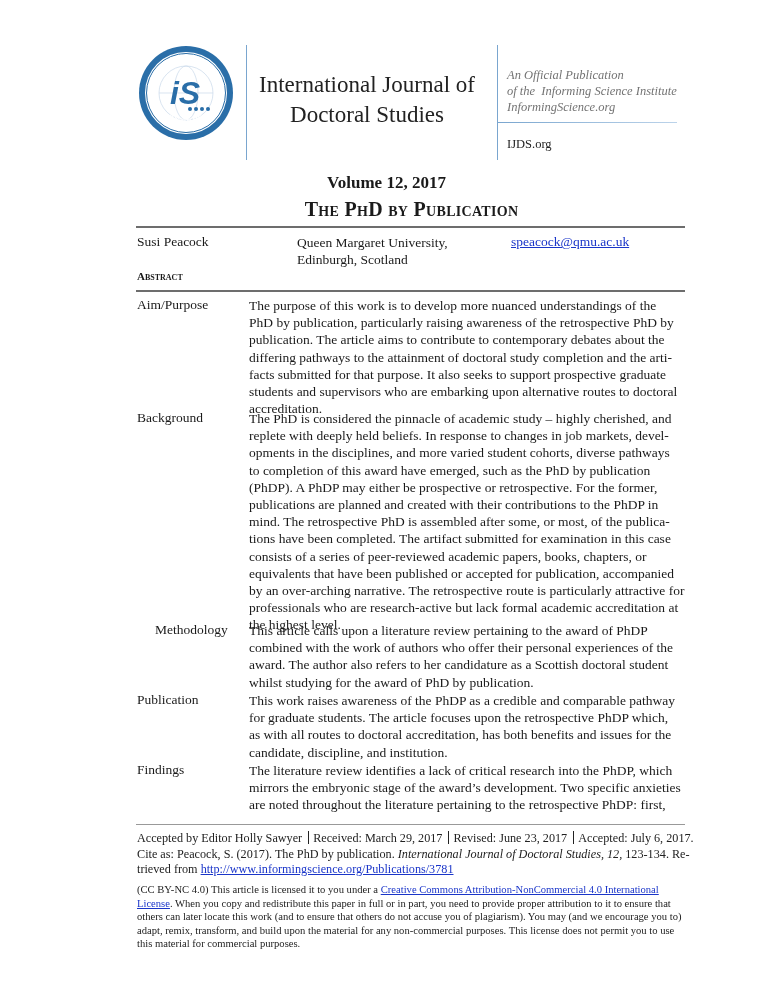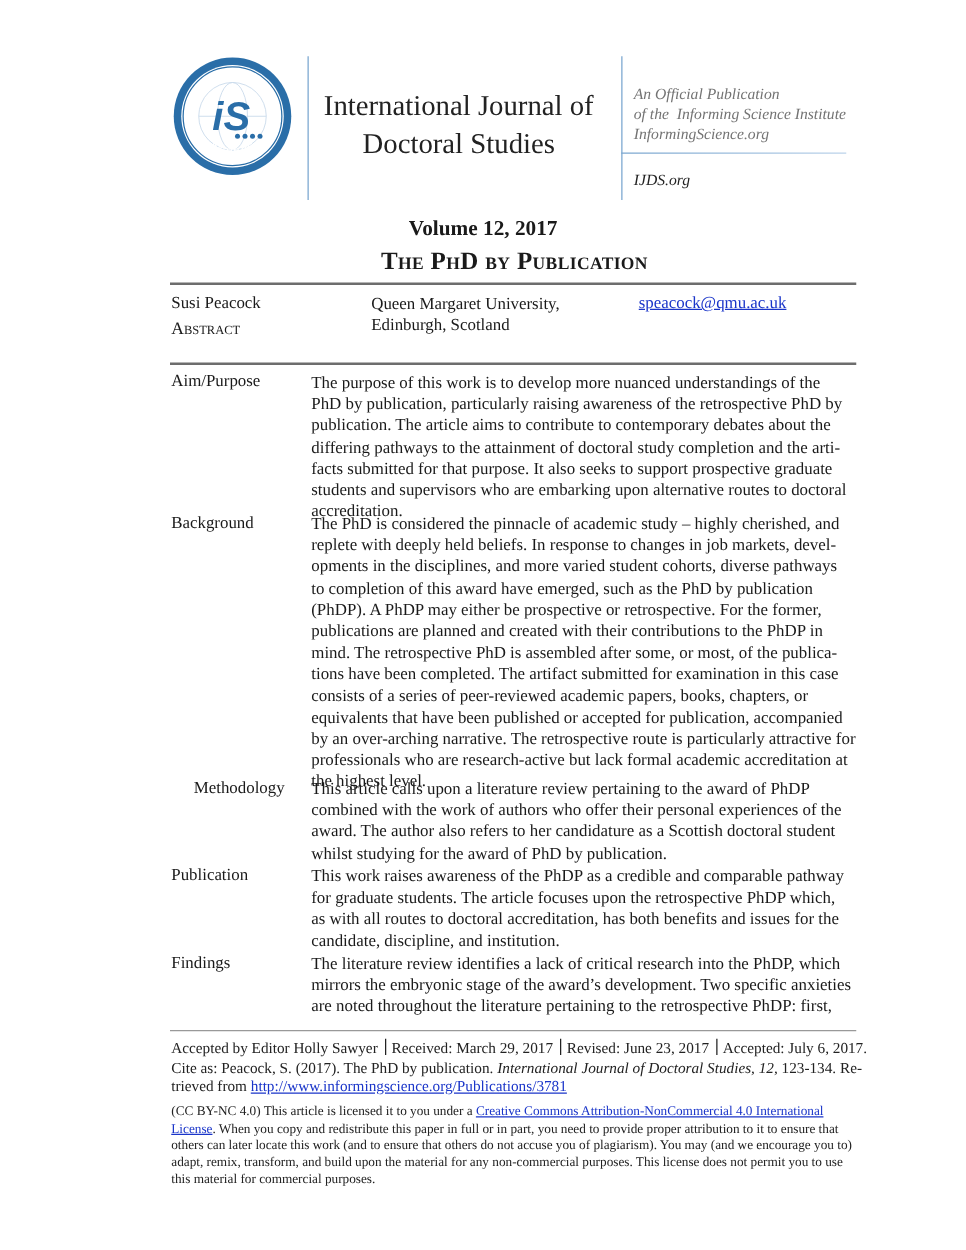--- a/index.html
+++ b/index.html
@@ -14,29 +14,29 @@
     .journal-title {
       left: 246px; top: 70px; width: 242px; text-align: center;
       font-size: 23px; line-height: 30px; color: #222;
     }
     .vline2 { left: 497px; top: 45px; width: 1px; height: 115px; background: #7aa6cf; }
     .official {
       left: 507px; top: 67px; font-style: italic; font-size: 12.5px; line-height: 16px; color: #737373;
     }
     .hline-blue { left: 497px; top: 122px; width: 180px; height: 1px;
       background: linear-gradient(to right, #7aa6cf, #bcd3ea); }
-    .ijds { left: 507px; top: 137px; font-style: italic; font-size: 12.5px; color: #222; }
+    .ijds { left: 507px; top: 137px; font-size: 12.5px; color: #222; }
     
     .volume { left: 0; width: 773px; top: 173px; text-align: center; font-weight: bold; font-size: 17px; }
     .article-title { left: 0; width: 773px; top: 198px; text-align: center; font-weight: bold; font-size: 20px; font-variant: small-caps; letter-spacing: 0.3px; padding-left: 25px; }
     .rule { left: 136px; width: 549px; height: 2px; background: #6d6d6d; }
     .author-name { left: 137px; top: 234px; font-size: 13.5px; }
     .affiliation { left: 297px; top: 234px; font-size: 13.5px; line-height: 17px; }
     .email { left: 511px; top: 234px; font-size: 13.5px; color: #1a35c9; text-decoration: underline; }
-    .abstract-head { left: 137px; top: 256px; font-weight: normal; font-variant: small-caps; font-size: 14px; }
+    .abstract-head { left: 137px; top: 270px; font-weight: bold; font-variant: small-caps; font-size: 11px; }
     
     .abs-label { left: 137px; font-size: 13.5px; }
     .abs-text { left: 249px; width: 436px; font-size: 13.5px; line-height: 17.2px; text-align: left; }
     
     .footer-rule { left: 136px; top: 824px; width: 549px; height: 1px; background: #999; }
     .footer { left: 137px; width: 548px; font-size: 12.2px; line-height: 15.5px; color: #222; }
     .footer a { color: #1a35c9; text-decoration: underline; }
     .sep { display: inline-block; width: 1px; height: 13px; background: #222; vertical-align: -2px; margin: 0 4px 0 6px; }
     .license { left: 137px; top: 883px; width: 548px; font-size: 10.6px; line-height: 13.5px; color: #222; }
     .license a { color: #1a35c9; text-decoration: underline; }

